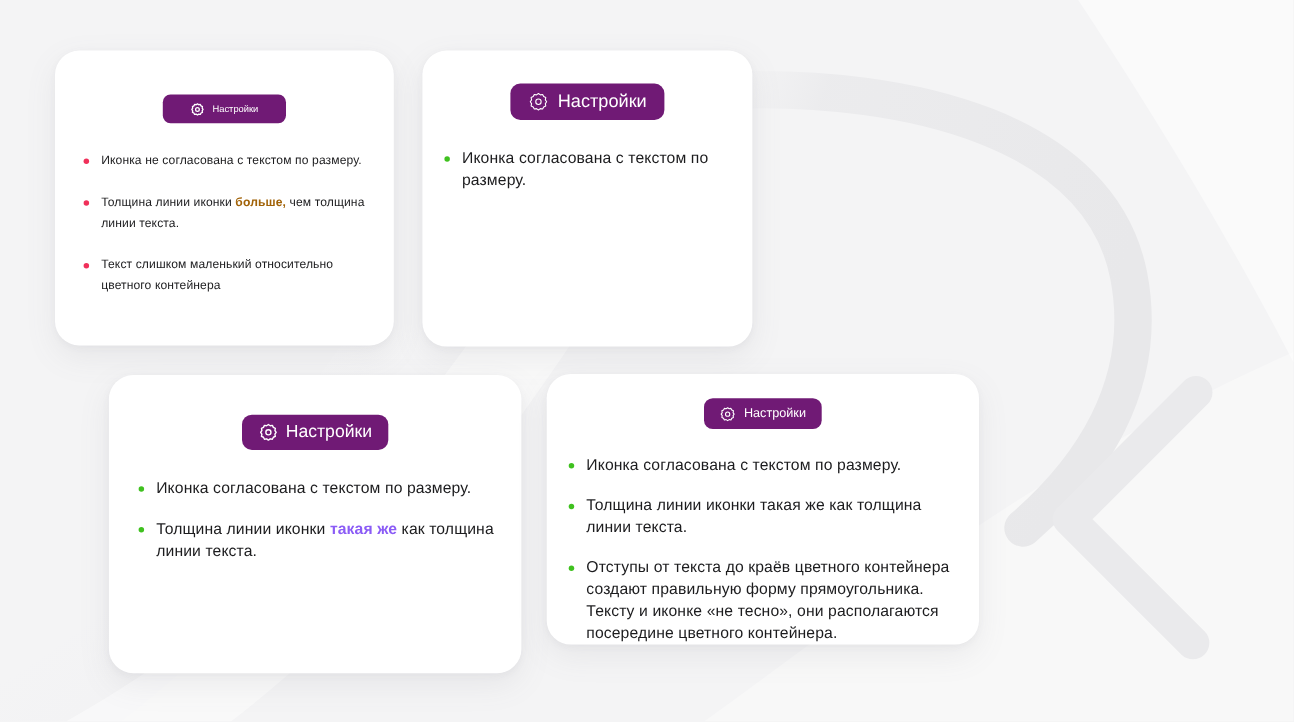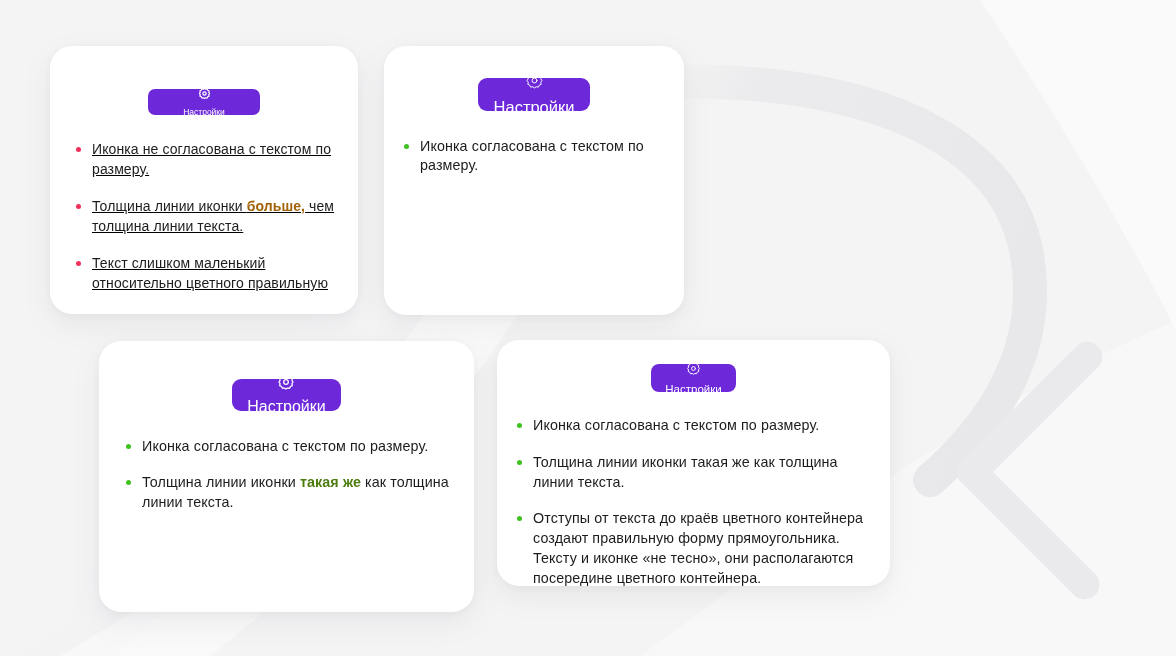--- a/index.html
+++ b/index.html
@@ -24,24 +24,23 @@
     border-radius:22px;
     box-shadow:0 10px 28px rgba(120,120,130,0.10),
                0 2px 6px rgba(120,120,130,0.06);
   }
 
   
   .pill {
     display:inline-flex;
     align-items:center;
     justify-content:center;
-    background:#6d28d9;
+    background:#701a75;
     color:#ffffff;
     white-space:nowrap;
-    flex-direction:column;
   }
   .pill .glyph { display:inline-flex; align-items:center; }
   .pill .glyph svg { display:block; }
   .pill .plabel { font-weight:400; }
 
   
   ul.blist { list-style:none; }
   ul.blist li {
     position:relative;
     color:#1c1c1e;
@@ -49,27 +48,27 @@
   }
   ul.blist li::before {
     content:"";
     position:absolute;
     border-radius:50%;
     width:5px; height:5px;
   }
   li.b-red::before  { background:#f0305a; }
   li.b-green::before{ background:#3fc11f; }
   .hi-red   { color:#a16207; font-weight:700; }
-  .hi-green { color:#4d7c0f; font-weight:700; }
+  .hi-green { color:#8b5cf6; font-weight:700; }
 
   
   #card-1 { left:50px; top:46px; width:308px; height:268px; }
   #card-1 .pill-wrap { text-align:center; padding-top:40px; }
   #card-1 .pill { height:26px; width:112px; border-radius:7px; gap:7px; font-size:8.5px; }
-  #card-1 ul.blist { margin:25px 0 0 26px; width:260px; font-size:14px; line-height:19.6px;text-decoration:underline; }
+  #card-1 ul.blist { margin:25px 0 0 26px; width:260px; font-size:11px; line-height:19.6px; }
   #card-1 ul.blist li { padding-left:16px; margin-bottom:18px; }
   #card-1 ul.blist li::before { left:0; top:7px; }
 
   
   #card-2 { left:384px; top:46px; width:300px; height:269px; }
   #card-2 .pill-wrap { text-align:center; padding-top:30px; }
   #card-2 .pill { height:33px; padding:0 16px; border-radius:9px; gap:8px; font-size:16.5px; }
   #card-2 ul.blist { margin:26px 0 0 20px; width:262px; font-size:14.3px; line-height:19.8px; }
   #card-2 ul.blist li { padding-left:16px; margin-bottom:18px; }
   #card-2 ul.blist li::before { left:0; top:7px; }
@@ -129,21 +128,21 @@
           <path d="M12 2.6 l2.2 1.5 2.6-.5 1.2 2.4 2.4 1.2 -.5 2.6 1.5 2.2 -1.5 2.2 .5 2.6 -2.4 1.2 -1.2 2.4 -2.6-.5 -2.2 1.5 -2.2-1.5 -2.6 .5 -1.2-2.4 -2.4-1.2 .5-2.6 -1.5-2.2 1.5-2.2 -.5-2.6 2.4-1.2 1.2-2.4 2.6 .5 z"></path>
           <circle cx="12" cy="12" r="3.1"></circle>
         </svg>
       </span>
       <span class="plabel">Настройки</span>
     </div>
   </div>
   <ul class="blist">
     <li class="b-red"><span>Иконка не согласована с текстом по размеру.</span></li>
     <li class="b-red"><span>Толщина линии иконки </span><span class="hi-red">больше,</span><span> чем толщина линии текста.</span></li>
-    <li class="b-red"><span>Текст слишком маленький относительно цветного правильную</span></li>
+    <li class="b-red"><span>Текст слишком маленький относительно цветного контейнера</span></li>
   </ul>
 </div>
 
 <div class="card" id="card-2">
   <div class="pill-wrap">
     <div class="pill">
       <span class="glyph">
         <svg width="19" height="19" viewBox="0 0 24 24" fill="none" stroke="#ffffff" stroke-width="1.25" stroke-linecap="round" stroke-linejoin="round">
           <path d="M12 2.6 l2.2 1.5 2.6-.5 1.2 2.4 2.4 1.2 -.5 2.6 1.5 2.2 -1.5 2.2 .5 2.6 -2.4 1.2 -1.2 2.4 -2.6-.5 -2.2 1.5 -2.2-1.5 -2.6 .5 -1.2-2.4 -2.4-1.2 .5-2.6 -1.5-2.2 1.5-2.2 -.5-2.6 2.4-1.2 1.2-2.4 2.6 .5 z"></path>
           <circle cx="12" cy="12" r="3.1"></circle>

